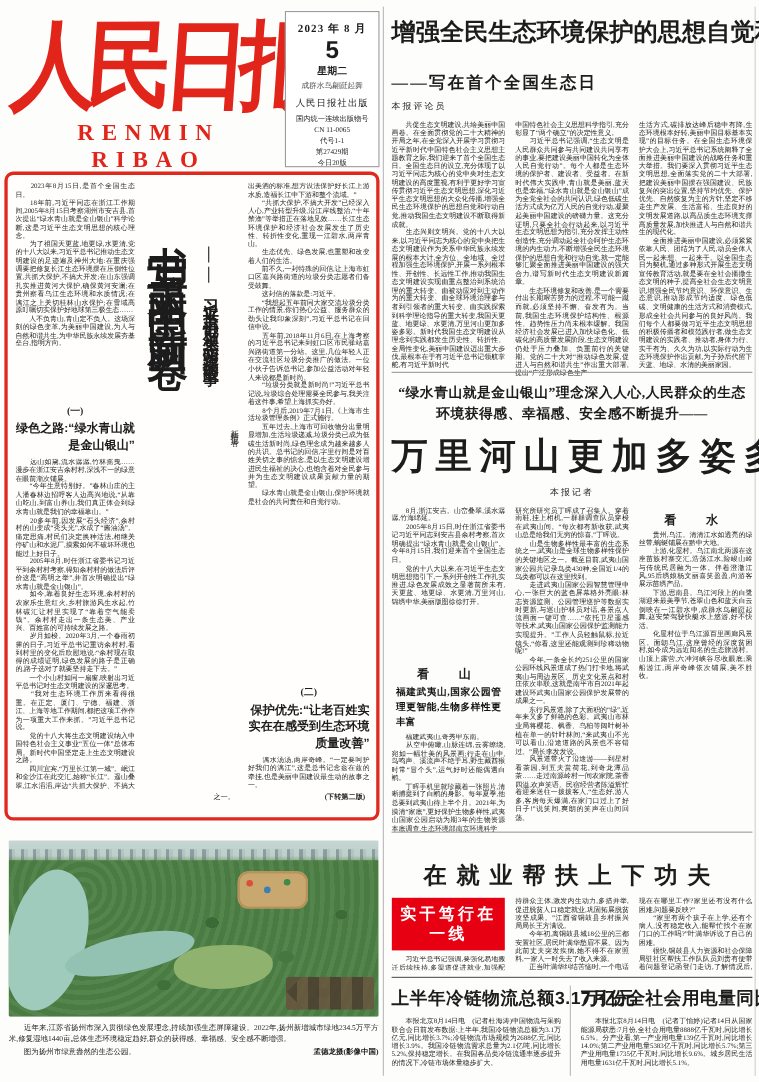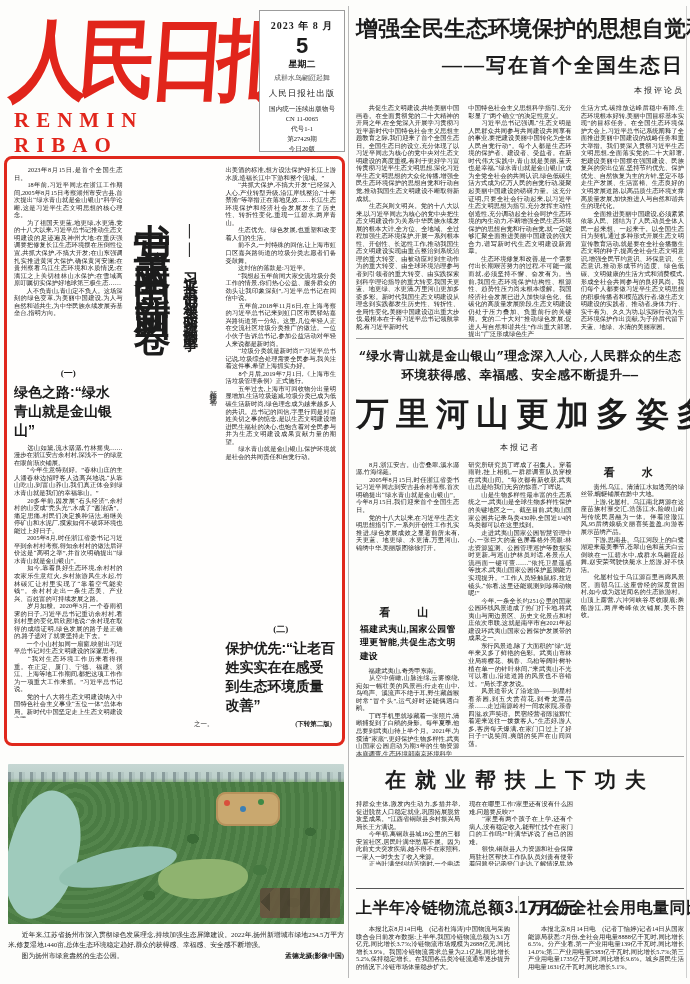--- a/index.html
+++ b/index.html
@@ -6,67 +6,67 @@
   #page{position:relative;width:690px;height:984px;background:#fdfdfb;margin:0 auto;
         font-family:"Liberation Serif","DejaVu Serif",serif;color:#1c1c1c;overflow:hidden;
         box-shadow:0 0 6px rgba(0,0,0,.5);}
   .abs{position:absolute;}
   .rule-v{position:absolute;width:1px;background:#b9b9b9;}
   .rule-h{position:absolute;height:1px;background:#9a9a9a;}
   
   .mast-title{font-weight:900;color:#e1251b;font-size:78px;line-height:1;letter-spacing:-9px;
               transform:skewX(-4deg) scaleY(1.12);transform-origin:left top;white-space:nowrap;
               font-family:"DejaVu Serif",serif;}
-  .mast-pinyin{color:#e1251b;font-weight:700;font-size:21px;letter-spacing:7px;text-align:left;
+  .mast-pinyin{color:#e1251b;font-weight:700;font-size:21px;letter-spacing:7px;text-align:center;
                font-family:"Liberation Serif",serif;}
   .mast-site{color:#e1251b;font-weight:700;font-size:9px;letter-spacing:.5px;text-align:center;}
   
   .datebox{border:1px solid #9c9c9c;text-align:center;padding:8px 3px 6px;box-sizing:border-box;background:#fff;}
   .db-month{font-size:10px;font-weight:700;letter-spacing:1px;}
   .db-day{font-size:22px;font-weight:700;font-family:"Liberation Sans",sans-serif;line-height:1.15;}
   .db-week{font-size:9px;font-weight:700;}
   .db-lunar{font-size:7px;color:#555;margin-top:2px;}
   .db-pub{font-size:8.5px;margin-top:5px;letter-spacing:1px;}
   .db-s{font-size:6.6px;margin-top:4px;line-height:1.5;color:#222;}
   
   .bodytext{font-size:6.3px;line-height:1.2;text-align:justify;white-space:pre-line;
             overflow:hidden;color:#222;}
   
   .ed-head{font-size:22px;font-weight:900;text-align:center;letter-spacing:0px;
            font-family:"Liberation Sans","DejaVu Sans",sans-serif;white-space:nowrap;}
-  .ed-sub{font-size:20px;font-weight:700;text-align:right;margin-top:8px;letter-spacing:2px;}
-  .ed-by{font-size:8px;text-align:right;margin-top:6px;letter-spacing:2px;}
+  .ed-sub{font-size:15px;font-weight:700;text-align:left;margin-top:22px;letter-spacing:2px;}
+  .ed-by{font-size:8px;text-align:left;margin-top:6px;letter-spacing:2px;}
   .ed-cols{display:flex;gap:9px;margin-top:8px;}
   .ed-col{width:104px;height:238px;}
   
   .redbox{border:3px solid #e0281c;border-radius:8px;box-sizing:border-box;padding:7px 6px 14px 7px;background:#fffefd;}
   .fx-wrap{display:flex;height:552px;overflow:hidden;}
   .fx-col{width:110px;}
   .fx-center{width:104px;display:flex;justify-content:center;align-items:flex-start;padding-top:28px;gap:8px;}
   .vt-title{writing-mode:vertical-rl;font-weight:900;font-size:37px;letter-spacing:12px;
             font-family:"Liberation Sans","DejaVu Sans",sans-serif;line-height:1.15;}
   .vt-sub{writing-mode:vertical-rl;font-weight:700;font-size:14.5px;letter-spacing:4px;margin-top:30px;line-height:1.3;}
   .vt-by{writing-mode:vertical-rl;font-size:7.5px;margin-top:190px;color:#333;letter-spacing:2px;}
   .sec-num{font-size:9px;font-weight:700;text-align:center;margin:5px 0 3px;}
-  .sec-title{font-size:14px;font-weight:900;text-align:left;line-height:1.35;margin-bottom:4px;
+  .sec-title{font-size:11px;font-weight:900;text-align:right;line-height:1.35;margin-bottom:4px;
              font-family:"Liberation Sans",sans-serif;}
   .fx-footer{display:flex;justify-content:space-between;font-size:6.5px;color:#222;margin-top:2px;padding:0 4px 0 180px;}
   
-  .rv-kicker{font-size:12.5px;font-weight:700;text-align:center;line-height:1.55;letter-spacing:.5px;font-family:Liberation Mono, monospace;}
+  .rv-kicker{font-size:12.5px;font-weight:700;text-align:center;line-height:1.55;letter-spacing:.5px;}
   .rv-head{font-size:33px;font-weight:900;text-align:center;letter-spacing:7px;margin-top:5px;
            font-family:"Liberation Sans","DejaVu Sans",sans-serif;white-space:nowrap;}
   .rv-by{font-size:8px;text-align:center;margin-top:5px;letter-spacing:2px;}
   .rv-cols{display:flex;gap:9px;margin-top:8px;}
   .rv-col{width:104px;height:318px;overflow:hidden;}
   .kb-head{font-size:11px;font-weight:900;text-align:center;letter-spacing:8px;margin:4px 0 3px;
            font-family:"Liberation Sans",sans-serif;}
   .kb-sub{font-size:8.8px;font-weight:700;line-height:1.55;text-align:justify;padding:0 4px;margin-bottom:3px;color:#111;}
   
   .em-kicker{font-size:12px;font-weight:700;letter-spacing:.5px;}
-  .em-head{font-size:21px;font-weight:900;text-align:center;letter-spacing:9px;margin-top:4px;
+  .em-head{font-size:21px;font-weight:900;text-align:center;letter-spacing:9px;margin-top:20px;
            font-family:"Liberation Sans",sans-serif;}
   .em-by{font-size:8px;text-align:center;margin-top:4px;letter-spacing:2px;}
   .em-cols{display:flex;gap:9px;margin-top:6px;}
   .em-col{width:104px;height:66px;overflow:hidden;}
   .badge{background:#e60012;color:#fff;font-weight:900;font-size:14.5px;letter-spacing:3px;
          text-align:center;padding:5px 2px;margin-bottom:5px;font-family:"Liberation Sans",sans-serif;}
   
   .bf-head{font-size:16px;font-weight:900;text-align:center;letter-spacing:.5px;white-space:nowrap;
            font-family:"Liberation Sans",sans-serif;}
   .bf-body{margin-top:6px;height:62px;}
@@ -203,21 +203,21 @@
   <div class="abs" style="left:356px;top:348px;width:328px;height:402px;">
     <div class="rv-kicker">“绿水青山就是金山银山”理念深入人心,人民群众的生态环境获得感、幸福感、安全感不断提升——</div>
     <div class="rv-head">万里河山更加多姿多彩</div>
     <div class="rv-by">本报记者</div>
     <div class="rv-cols">
       <div class="rv-col">
         <div class="bodytext" style="height:140px;">　　8月,浙江安吉。山峦叠翠,溪水潺潺,竹海绵延。
 　　2005年8月15日,时任浙江省委书记习近平同志到安吉县余村考察,首次明确提出“绿水青山就是金山银山”。今年8月15日,我们迎来首个全国生态日。
 　　党的十八大以来,在习近平生态文明思想指引下,一系列开创性工作扎实推进,绿色发展成效之显著前所未有,天更蓝、地更绿、水更清,万里河山,锦绣中华,美丽版图徐徐打开。</div>
         <div class="kb-head">看　山</div>
-        <div class="kb-sub">福建武夷山,国家公园管理更智能,共促生态文明建设</div>
+        <div class="kb-sub">福建武夷山,国家公园管理更智能,生物多样性更丰富</div>
         <div class="bodytext" style="height:130px;">　　福建武夷山,奇秀甲东南。
 　　从空中俯瞰,山脉连绵,云雾缭绕,宛如一幅壮美的风景画;行走在山中,鸟鸣声、溪流声不绝于耳,野生藏酋猴时常“冒个头”,运气好时还能偶遇白鹇。
 　　丁晖手机里就珍藏着一张照片,清晰捕捉到了白鹇的身影。每年夏季,他总要到武夷山待上半个月。2021年,为摸清“家底”,更好保护生物多样性,武夷山国家公园启动为期3年的生物资源本底调查,生态环境部南京环境科学</div>
       </div>
       <div class="rv-col bodytext">研究所研究员丁晖成了召集人。穿着雨鞋,挂上相机,一群群调查队员穿梭在武夷山间。“每次都有新收获,武夷山总是给我们无穷的惊喜,”丁晖说。
 　　山是生物多样性最丰富的生态系统之一,武夷山是全球生物多样性保护的关键地区之一。截至目前,武夷山国家公园共记录鸟类430种,全国近1/4的鸟类都可以在这里找到。
 　　走进武夷山国家公园智慧管理中心,一张巨大的蓝色屏幕格外亮眼:林志资源监测、公园管理巡护等数据实时更新,与巡山护林员对话,各景点人流画面一键可查……“依托卫星遥感等技术,武夷山国家公园保护监测能力实现提升。”工作人员轻触鼠标,拉近镜头,“你看,这里还能观测到珍稀动物呢!”
 　　今年,一条全长约251公里的国家公园环线风景道成了热门打卡地,将武夷山与周边景区、历史文化景点和村庄依次串联,这就是南平市自2021年起建设环武夷山国家公园保护发展带的成果之一。
 　　东行风景道,除了大面积的“绿”,近年来又多了鲜艳的色彩。武夷山市林业局将樱花、枫香、乌桕等阔叶树补植在单一的针叶林间,“来武夷山不光可以看山,沿途道路的风景也不容错过。”局长李发发说。
 　　风景道带火了沿途游——到星村看茶园,到五夫赏荷花,到奇龙潭品茶……走过南源岭村一间农家院,茶香四溢,欢声笑语。民宿经营者陈溢辉忙着迎来送往一拨拨客人,“生态好,游人多,客房每天爆满,在家门口过上了好日子!”说笑间,爽朗的笑声在山间回荡。</div>
@@ -229,20 +229,25 @@
 　　化屋村位于乌江源百里画廊风景区。面朝乌江,这座曾经的深度贫困村,如今成为远近闻名的生态旅游村。山顶上露营,六冲河峡谷尽收眼底;乘船游江,两岸奇峰依次铺展,美不胜收。</div>
       </div>
     </div>
   </div>
 
   <div class="rule-h" style="left:356px;top:756px;width:328px;"></div>
 
   <div class="abs" style="left:356px;top:762px;width:328px;height:120px;">
     <div class="em-head">在就业帮扶上下功夫</div>
     <div class="em-cols">
+      <div class="em-col">
+        <div class="badge">实干笃行在一线</div>
+        <div class="bodytext" style="height:36px;">　　习近平总书记强调,要强化易地搬迁后续扶持,多渠道促进就业,加强配套基础设施和公共服务,搞好社会管理,确保搬迁群众稳得住、有就业、逐步能致富。
+　　“我们牢记习近平总书记嘱托,坚</div>
+      </div>
       <div class="em-col bodytext">持群众主体,激发内生动力,多措并举,促进脱贫人口稳定就业,巩固拓展脱贫攻坚成果。”江西省铜鼓县乡村振兴局局长王方满说。
 　　今年初,离铜鼓县城18公里的三都安置社区,居民叶满华愁眉不展。因为此前丈夫突发疾病,她不得不在家照料,一家人一时失去了收入来源。
 　　正当叶满华纠结苦恼时,一个电话突然打来——“你好!我们是铜鼓县乡</div>
       <div class="em-col bodytext">现在在哪里工作?家里还有没有什么困难,问题要反映?”
 　　“家里有两个孩子在上学,还有个病人,没有稳定收入,能帮忙找个在家门口的工作吗?”叶满华诉说了自己的困难。
 　　很快,铜鼓县人力资源和社会保障局驻社区帮扶工作队队员刘贵有便带着问题登记函登门走访,了解情况后,协调相关部门为叶满华在家门口的就业帮扶微工厂找了一份工作。因为上手快、出活好,叶满华很快成长为带班小组长,每月收入最多达4000元。
 　　今年以来,铜鼓县已对全县1151户易地搬迁脱贫户开展了第三方电话专访,收集梳理问题78个,并及时予以解决。</div>
     </div>
   </div>
 

